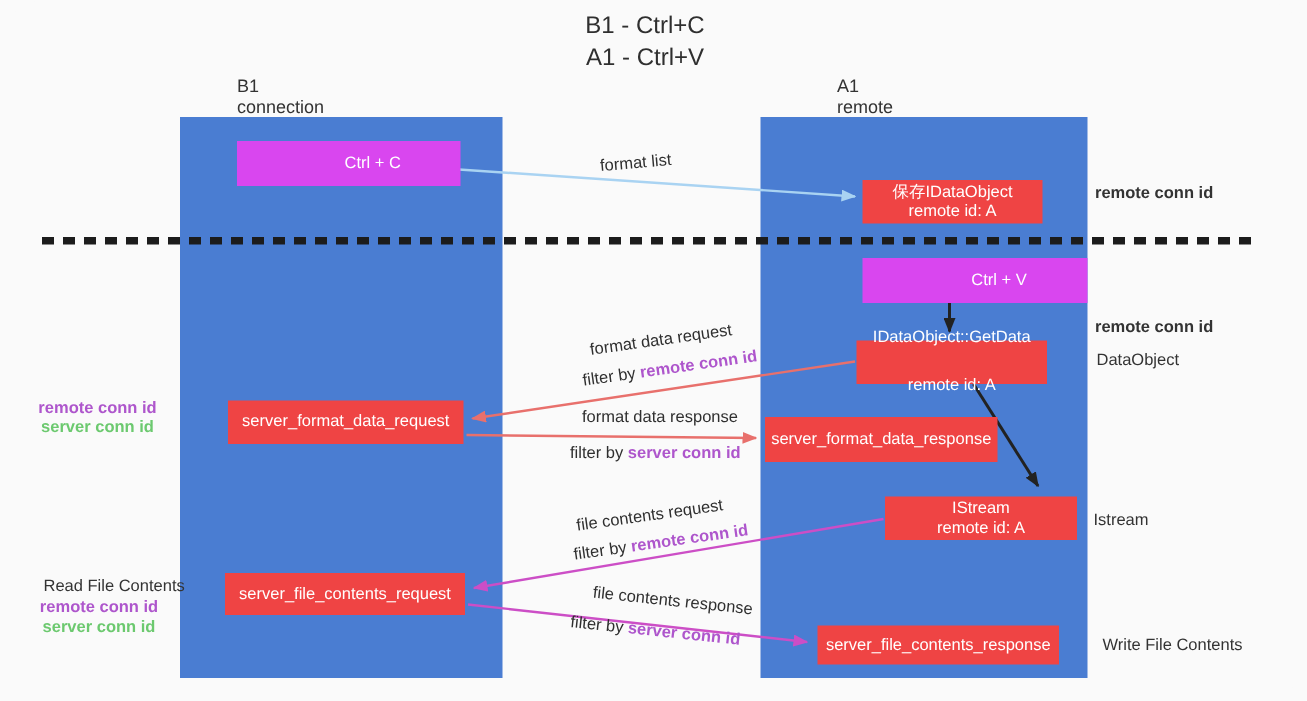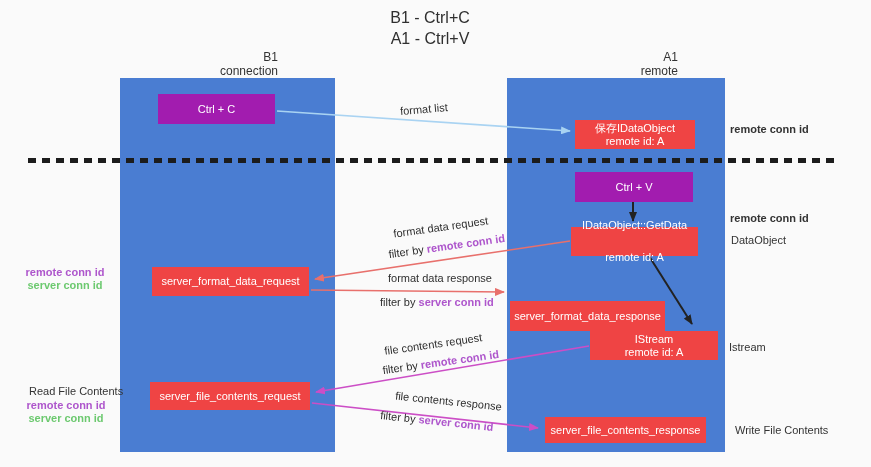--- a/index.html
+++ b/index.html
@@ -2,33 +2,33 @@
 <html><head>
 <meta charset="utf-8">
 <style>
   html,body{margin:0;padding:0;background:#fafafa;}
   body{font-family:"Liberation Sans","DejaVu Sans",sans-serif;}
   .canvas{position:relative;width:871px;height:467px;background:#fafafa;overflow:hidden;border-radius:31px;}
 
   .title{position:absolute;left:330px;top:7px;width:200px;text-align:center;
          font-size:16px;line-height:21px;color:#2f2f2f;z-index:5;}
 
-  .lane-header{position:absolute;width:120px;text-align:right;font-size:12px;
+  .lane-header{position:absolute;width:120px;text-align:left;font-size:12px;
                line-height:14px;color:#333;z-index:5;}
   .lane{position:absolute;background:#4a7dd2;z-index:1;}
 
   .divider{position:absolute;left:28px;top:158px;width:808px;height:5px;z-index:4;
            background:repeating-linear-gradient(90deg,#1c1c1c 0 8px,transparent 8px 14px);}
 
   svg.arrows{position:absolute;left:0;top:0;z-index:2;}
 
   .node{position:absolute;display:flex;flex-direction:column;align-items:center;
         justify-content:center;color:#fff;font-size:11px;line-height:13px;
         text-align:center;z-index:3;}
-  .node.green{background:#a21caf;}
+  .node.green{background:#d946ef;padding-left:32px;}
   .node.orange{background:#ef4444;}
 
   .elabel{position:absolute;font-size:11px;color:#2f2f2f;white-space:nowrap;z-index:5;}
   .rot-n8{transform:rotate(-8deg);}
   .rot-n5{transform:rotate(-5deg);}
   .rot-p6{transform:rotate(6deg);}
   .purple{color:#ae56cc;font-weight:bold;}
   .greenlbl{color:#6cc96f;font-weight:bold;}
   .side{position:absolute;font-size:11px;color:#333;white-space:nowrap;z-index:5;}
   .side.bold{font-weight:bold;}
@@ -97,21 +97,21 @@
 
   <div class="node orange" style="left:571px;top:227px;width:127px;height:29px;gap:19px;">
     <span>IDataObject::GetData</span>
     <span>remote id: A</span>
   </div>
 
   <div class="node orange" style="left:152px;top:267px;width:157px;height:29px;">
     <span>server_format_data_request</span>
   </div>
 
-  <div class="node orange" style="left:510px;top:278px;width:155px;height:30px;margin-top:23px;">
+  <div class="node orange" style="left:510px;top:278px;width:155px;height:30px;">
     <span>server_format_data_response</span>
   </div>
 
   <div class="node orange" style="left:590px;top:331px;width:128px;height:29px;">
     <span>IStream</span>
     <span>remote id: A</span>
   </div>
 
   <div class="node orange" style="left:545px;top:417px;width:161px;height:26px;">
     <span>server_file_contents_response</span>

